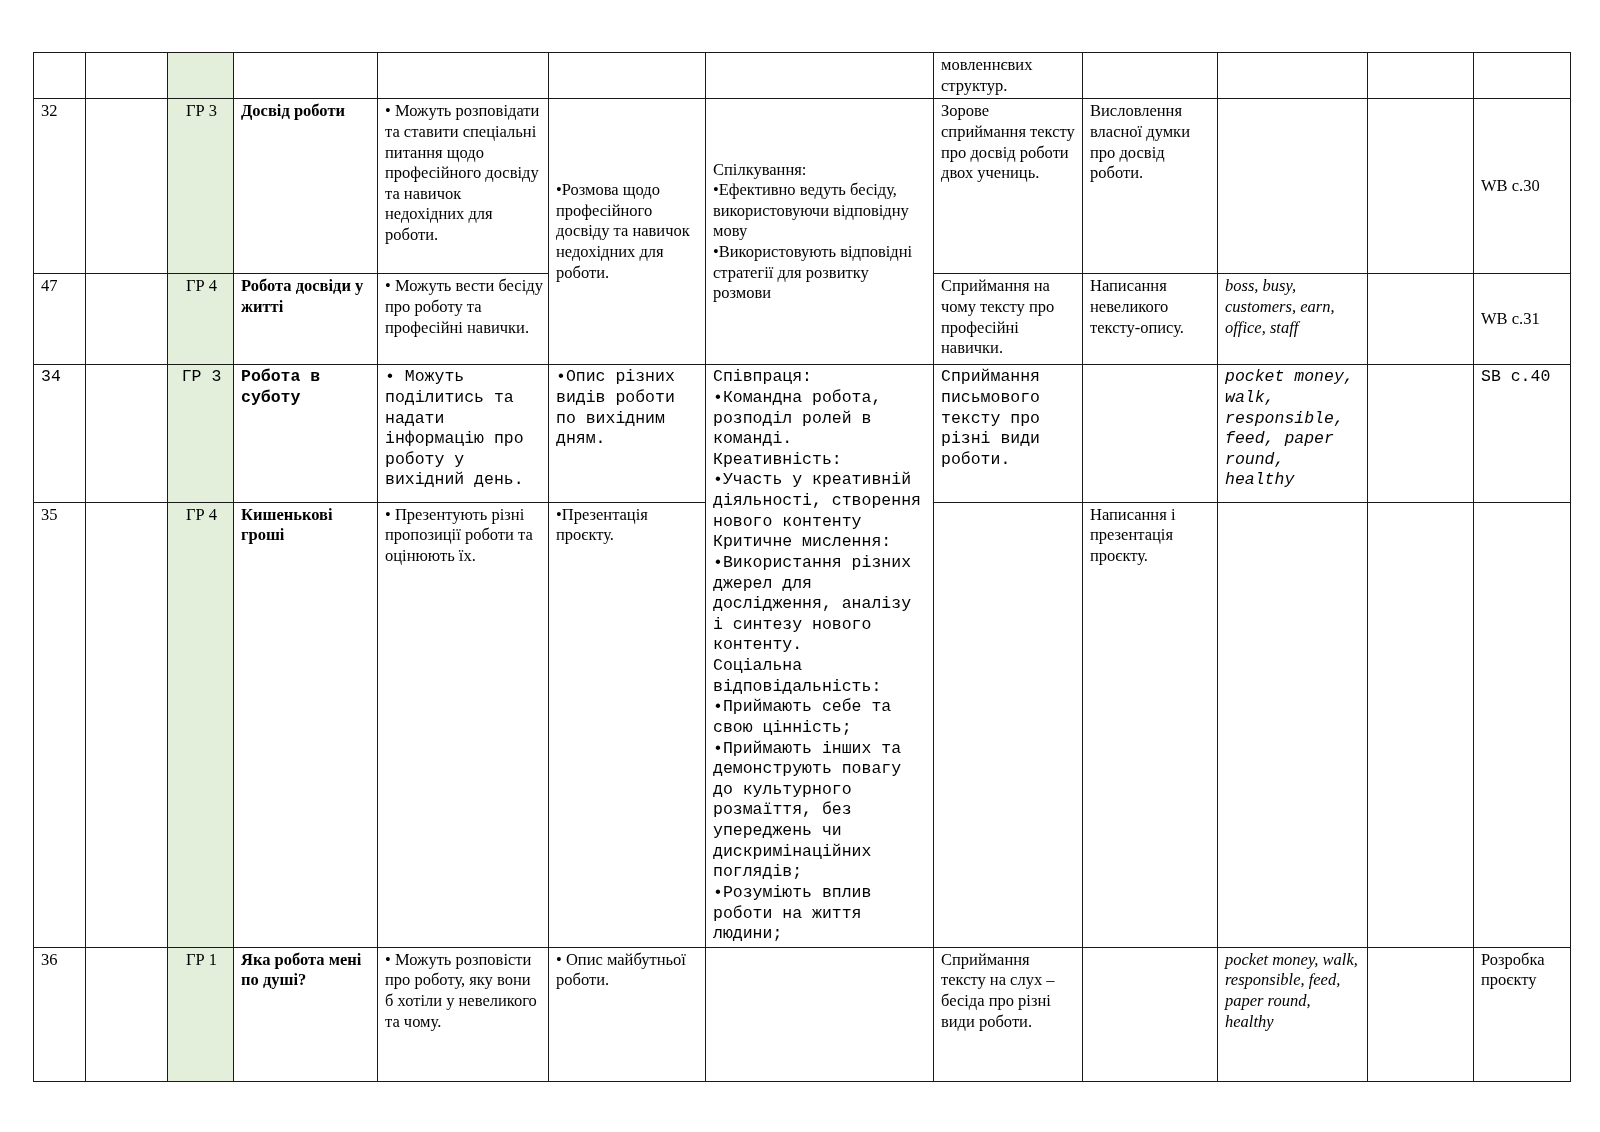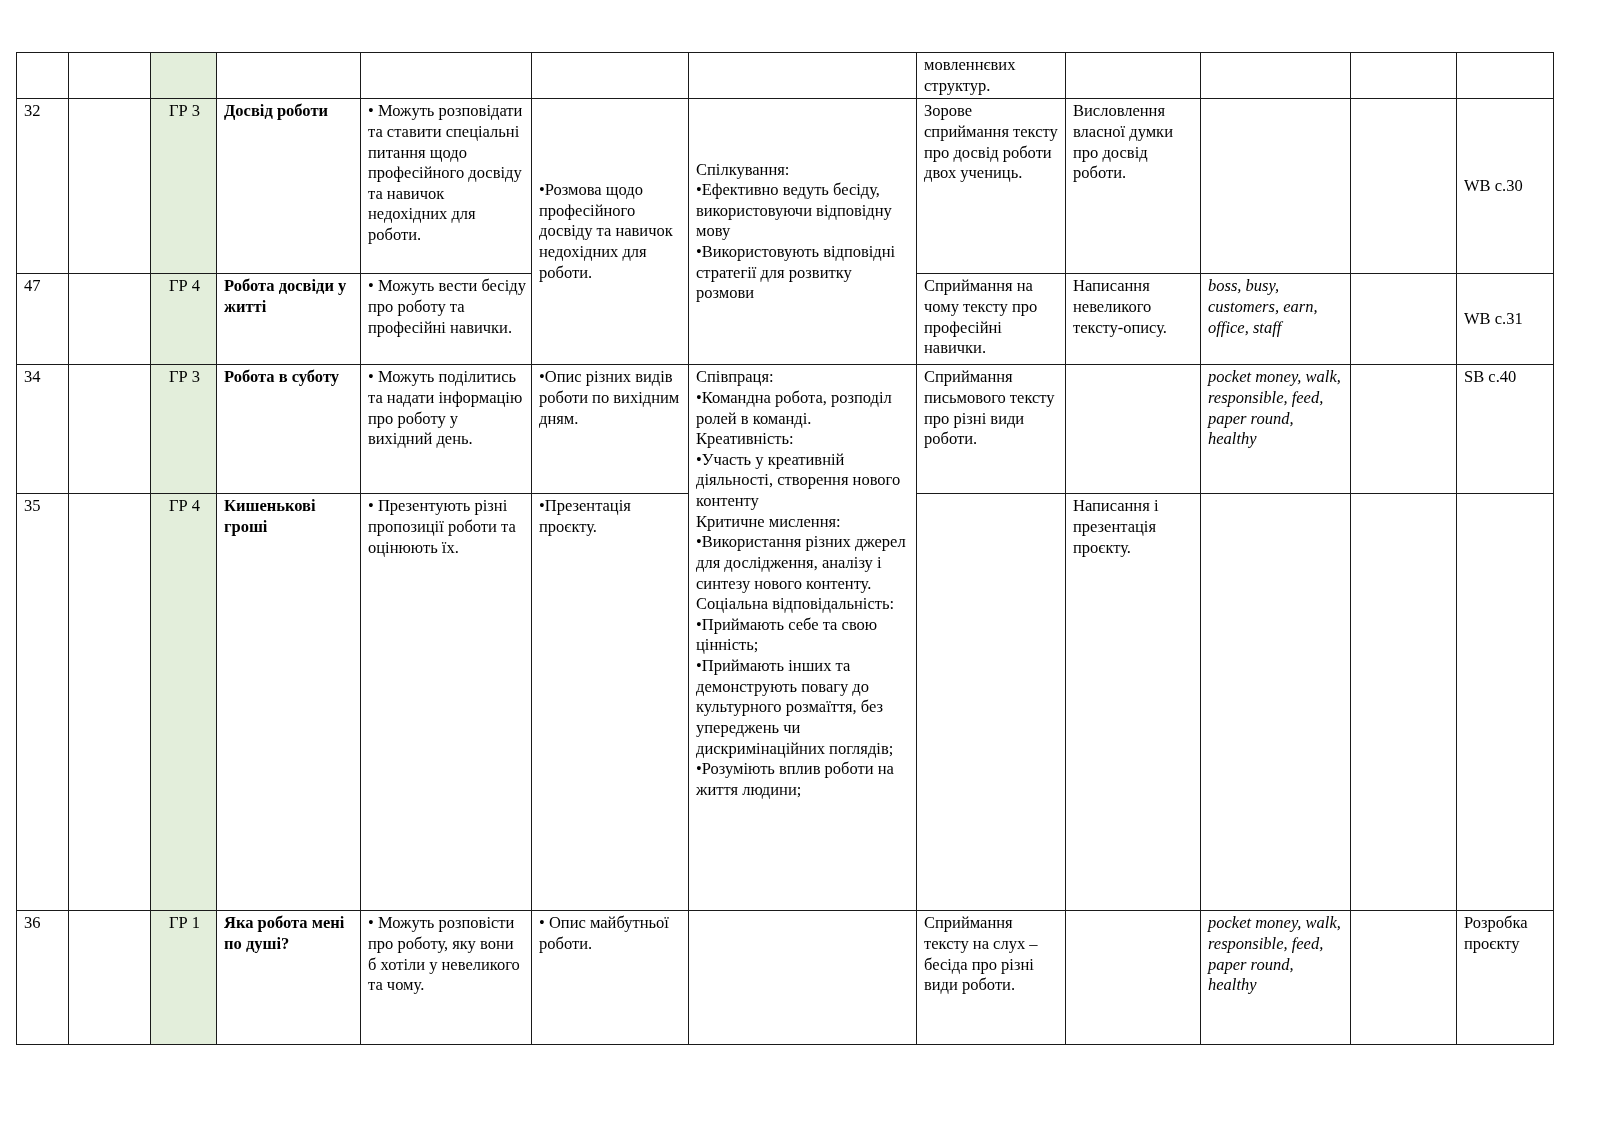--- a/index.html
+++ b/index.html
@@ -6,21 +6,21 @@
     margin:0;
     padding:0;
     background:#ffffff;
     width:1600px;
     height:1132px;
     position:relative;
     font-family:"Liberation Serif", serif;
   }
   table.curriculum{
     position:absolute;
-    left:16px;
+    left:33px;
     top:52px;
     width:1537px;
     border-collapse:collapse;
     table-layout:fixed;
   }
   td{
     border:1px solid #1a1a1a;
     vertical-align:top;
     padding:2px 5px 2px 7px;
     font-size:16.5px;
@@ -30,21 +30,21 @@
     overflow:hidden;
     word-wrap:break-word;
   }
   td.green{ background:#e3eedb;text-align:center; }
   td.topic{ font-weight:bold;margin-top:30px; }
   td.vocab{ font-style:italic; }
   td.vc{ vertical-align:middle; }
   tr.h-prev{ height:45px; }
   tr.h-32{ height:175px; }
   tr.h-33{ height:91px; }
-  tr.h-34{ height:129px; }
+  tr.h-34{ height:129px;font-family:Liberation Mono, monospace; }
   tr.h-35{ height:417px; }
   tr.h-36{ height:134px; }
 </style>
 </head>
 <body>
 
 <table class="curriculum">
   <colgroup>
     <col style="width:52px">
     <col style="width:82px">

